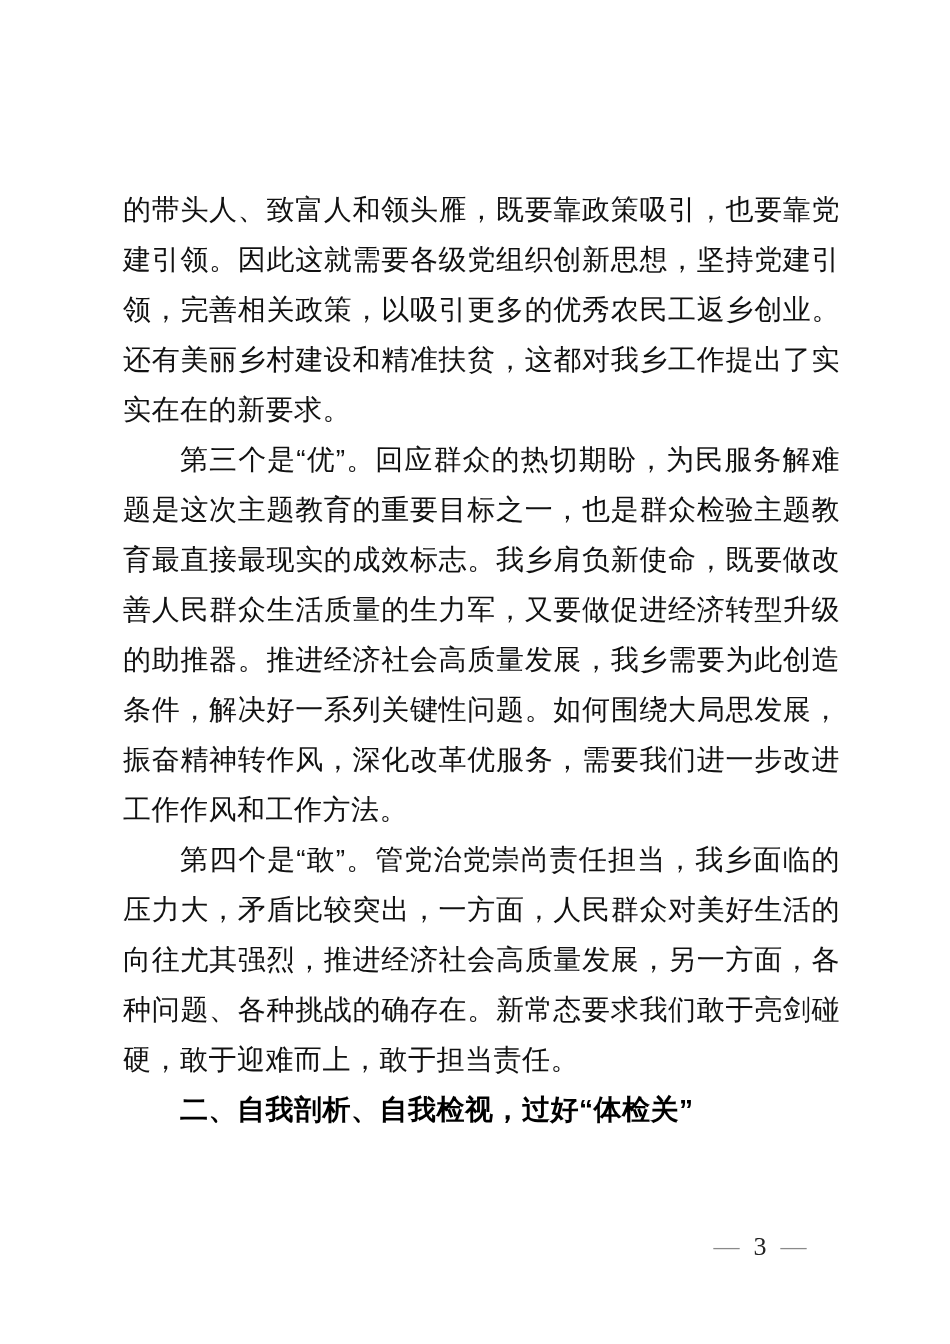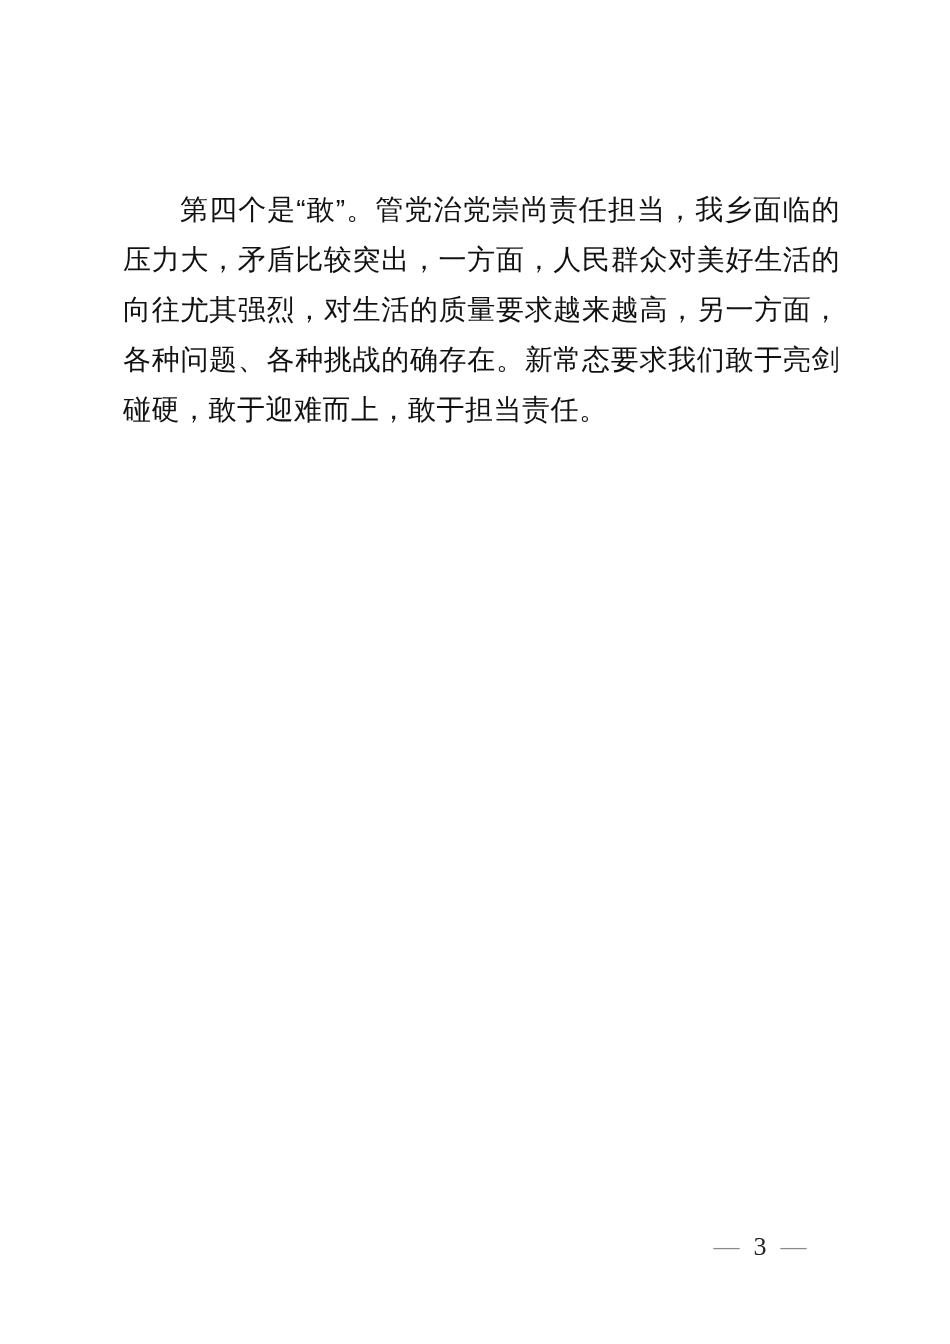--- a/index.html
+++ b/index.html
@@ -58,20 +58,23 @@
     display: inline-block;
     margin: 0 14px;
   }
 </style>
 </head>
 <body>
 
 <div class="page">
 
   <div class="content">
-    <p class="para indent">第四个是“敢”。管党治党崇尚责任担当，我乡面临的压力大，矛盾比较突出，一方面，人民群众对美好生活的向往尤其强烈，对生活的质量要求越来越高，另一方面，各种问题、各种挑战的确存在。新常态要求我们敢于亮剑碰硬，敢于迎难而上，敢于担当责任。</p>
+    <p class="para">的带头人、致富人和领头雁，既要靠政策吸引，也要靠党建引领。因此这就需要各级党组织创新思想，坚持党建引领，完善相关政策，以吸引更多的优秀农民工返乡创业。还有美丽乡村建设和精准扶贫，这都对我乡工作提出了实实在在的新要求。</p>
+    <p class="para indent">第三个是“优”。回应群众的热切期盼，为民服务解难题是这次主题教育的重要目标之一，也是群众检验主题教育最直接最现实的成效标志。我乡肩负新使命，既要做改善人民群众生活质量的生力军，又要做促进经济转型升级的助推器。推进经济社会高质量发展，我乡需要为此创造条件，解决好一系列关键性问题。如何围绕大局思发展，振奋精神转作风，深化改革优服务，需要我们进一步改进工作作风和工作方法。</p>
+    <p class="para indent">第四个是“敢”。管党治党崇尚责任担当，我乡面临的压力大，矛盾比较突出，一方面，人民群众对美好生活的向往尤其强烈，推进经济社会高质量发展，另一方面，各种问题、各种挑战的确存在。新常态要求我们敢于亮剑碰硬，敢于迎难而上，敢于担当责任。</p>
+    <p class="para indent heading">二、自我剖析、自我检视，过好“体检关”</p>
   </div>
 
   <div class="footer">
     <span class="dash">—</span><span class="num">3</span><span class="dash">—</span>
   </div>
 
 </div>
 
 </body></html>

